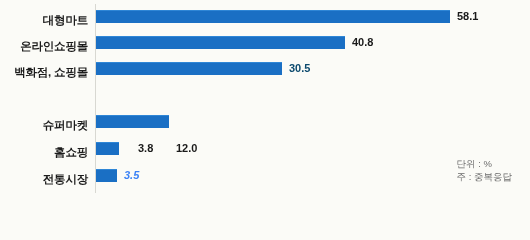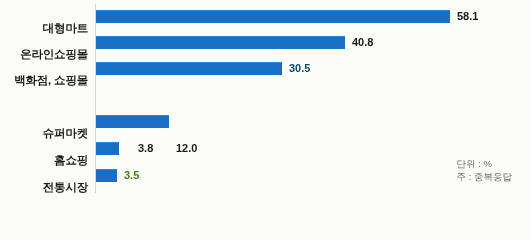--- a/index.html
+++ b/index.html
@@ -37,21 +37,21 @@
   .row {
     position: absolute;
     left: 0;
     width: 530px;
     height: 25px;
     display: block;
   }
   .cat-label {
     position: absolute;
     left: 0;
-    top: 12px;
+    top: 4px;
     width: 88px;
     height: 25px;
     line-height: 25px;
     text-align: right;
     font-size: 11.5px;
     font-weight: bold;
     color: #1c1c1c;
     white-space: nowrap;
     letter-spacing: -0.2px;
   }
@@ -142,21 +142,21 @@
       <div class="bar-wrap">
         <div class="bar" style="width: 23px; background: rgb(26, 111, 196);"></div>
         <div class="val-label" style="left: 42px; color: rgb(26, 26, 26);">3.8</div>
       </div>
     </div>
 
     <div class="row" style="top:163px;">
       <div class="cat-label" style="color: rgb(28, 28, 28);">전통시장</div>
       <div class="bar-wrap">
         <div class="bar" style="width: 21px; background: rgb(26, 111, 196);"></div>
-        <div class="val-label" style="left: 28px; color: #4d7c0f;">3.5</div>
+        <div class="val-label" style="left: 28px; color: #3b82f6; font-style: italic;">3.5</div>
       </div>
     </div>
 
   </div>
 
   <div class="footnote" style="color: rgb(109, 109, 109);">
     <div>단위 : %</div>
     <div>주 : 중복응답</div>
   </div>
 

